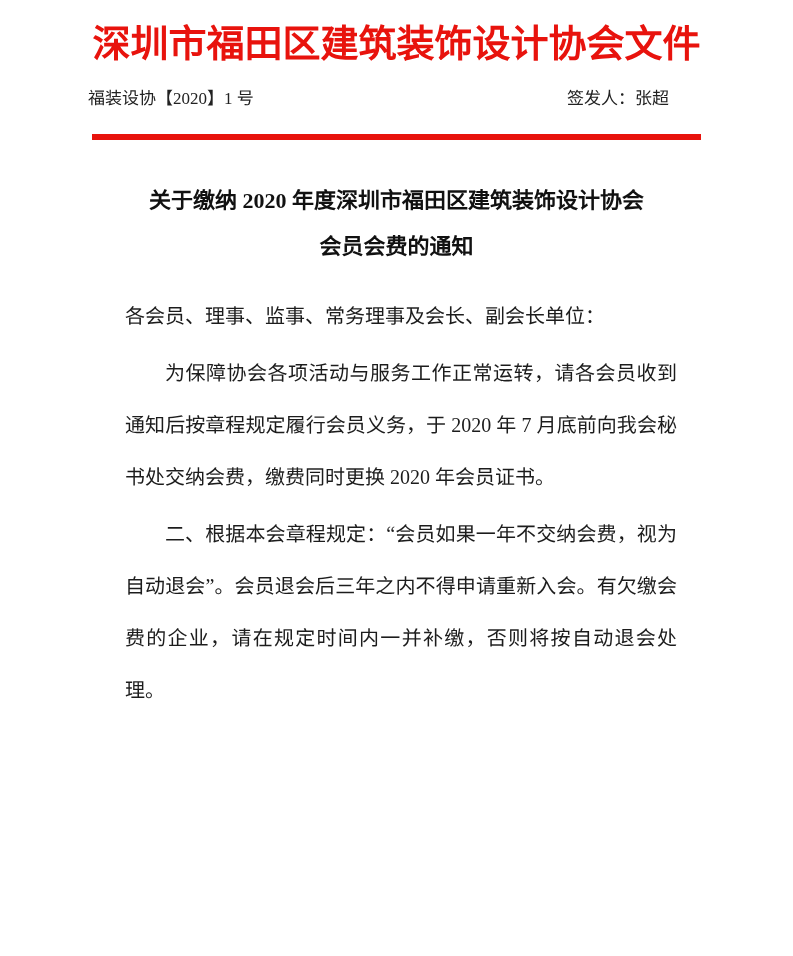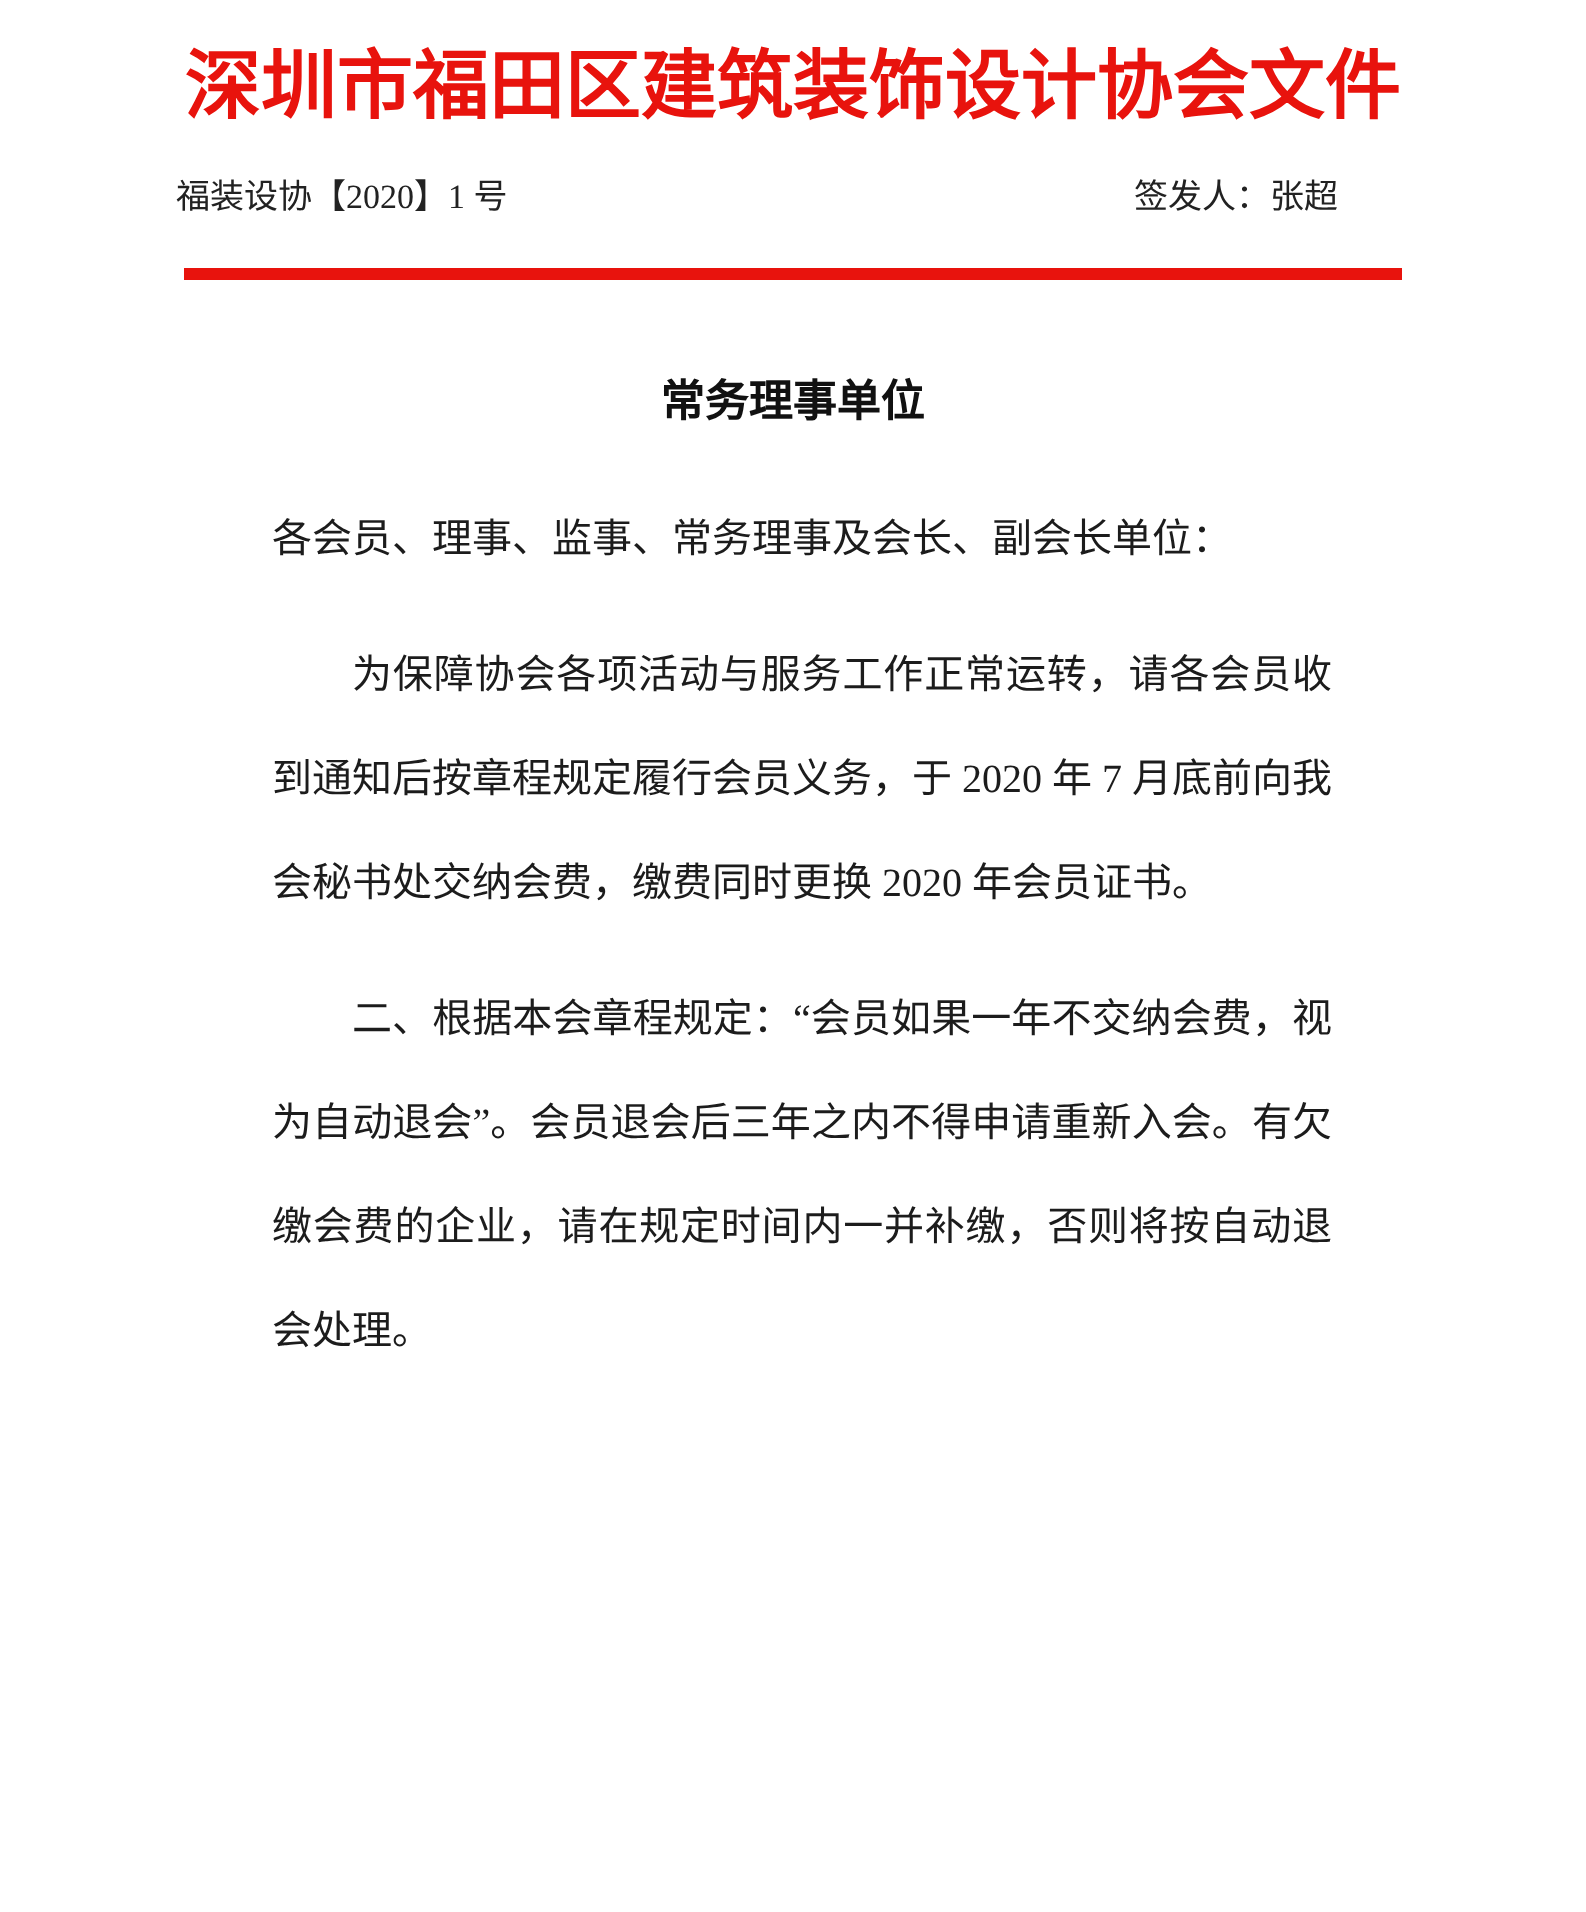--- a/index.html
+++ b/index.html
@@ -50,21 +50,21 @@
     color: #111;
   }
   .body-block {
     margin: 20px 111px 0 120px;
     font-size: 20px;
     line-height: 52px;
     text-align: justify;
     color: #1c1c1c;
   }
   .body-block p {
-    margin: 16px;
+    margin: 5px;
     padding: 0;
   }
   .body-block p.indent {
     text-indent: 2em;
   }
 </style>
 </head>
 <body>
 
 <div class="page">
@@ -72,21 +72,22 @@
   <div class="letterhead">深圳市福田区建筑装饰设计协会文件</div>
 
   <div class="meta-row">
     <span>福装设协【2020】1 号</span>
     <span>签发人：张超</span>
   </div>
 
   <div class="red-rule"></div>
 
   <div class="notice-title">
-    <div>常务理事单位</div>
+    <div>关于缴纳 2020 年度深圳市福田区建筑装饰设计协会</div>
+    <div>会员会费的通知</div>
   </div>
 
   <div class="body-block">
     <p>各会员、理事、监事、常务理事及会长、副会长单位：</p>
     <p class="indent">为保障协会各项活动与服务工作正常运转，请各会员收到通知后按章程规定履行会员义务，于 2020 年 7 月底前向我会秘书处交纳会费，缴费同时更换 2020 年会员证书。</p>
     <p class="indent">二、根据本会章程规定：“会员如果一年不交纳会费，视为自动退会”。会员退会后三年之内不得申请重新入会。有欠缴会费的企业，请在规定时间内一并补缴，否则将按自动退会处理。</p>
 
   </div>
 
 </div>

